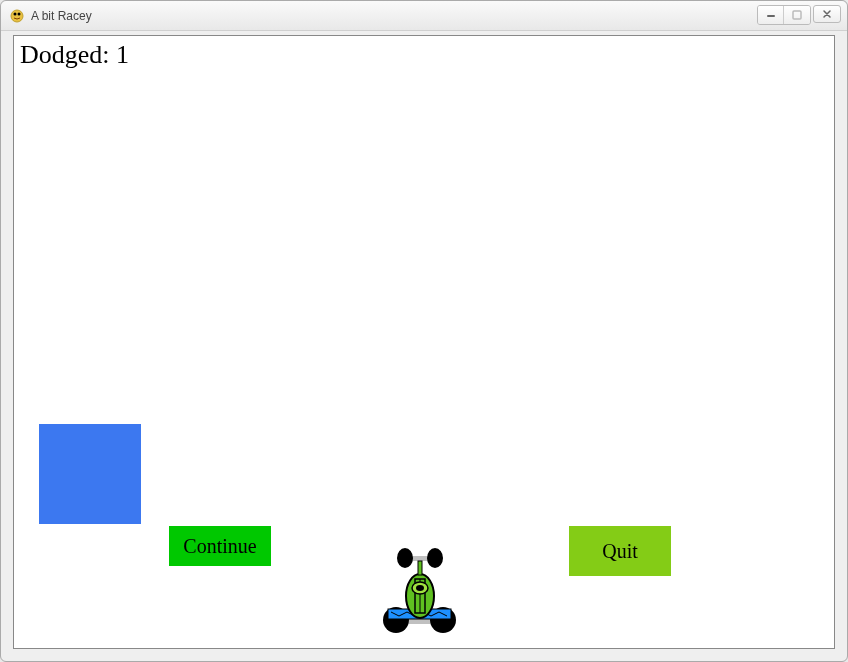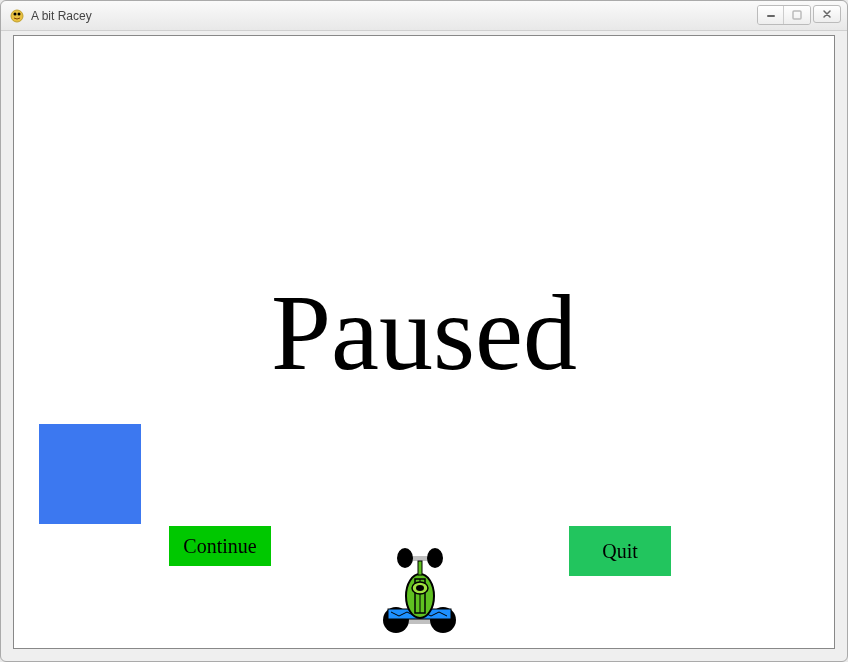--- a/index.html
+++ b/index.html
@@ -133,21 +133,21 @@
       font-size: 20px;
       color: #000;
       cursor: pointer;
     }
     .quit-button {
       position: absolute;
       top: 490px;
       left: 555px;
       width: 102px;
       height: 50px;
-      background: #22c55e;
+      background: #84cc16;
       display: flex;
       align-items: center;
       justify-content: center;
       font-family: "Comic Sans MS", cursive;
       font-size: 20px;
       color: #000;
       cursor: pointer;
     }
     .car-sprite {
       position: absolute;
@@ -186,22 +186,22 @@
       </div>
       <div class="window-control">
         <svg width="10" height="10" viewBox="0 0 10 10">
             <path d="M2 2 L8 8 M8 2 L2 8" stroke="#666" stroke-width="1.5" stroke-linecap="round"></path>
           </svg>
       </div>
     </div>
   </div>
 
   <div class="game-area">
-
-    <div class="paused-text">Paused</div>
+    <div class="score-text">Dodged: 1</div>
+
 
     <div class="obstacle-block"></div>
 
     <div class="continue-button">
       <span>Continue</span>
     </div>
 
     <div class="quit-button">
       <span>Quit</span>
     </div>

